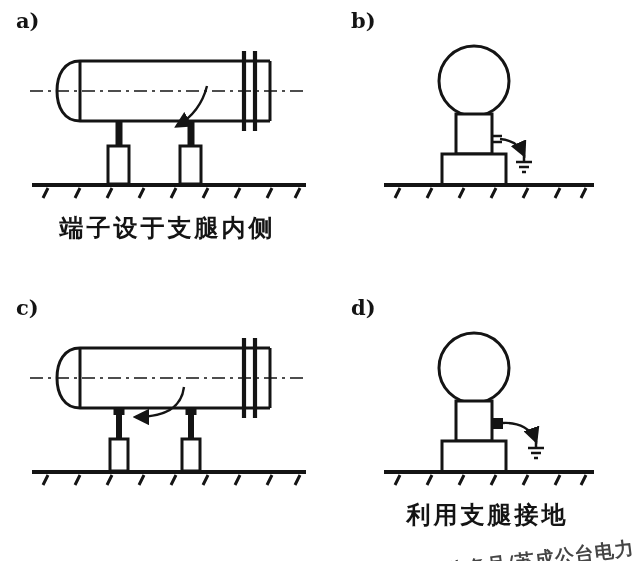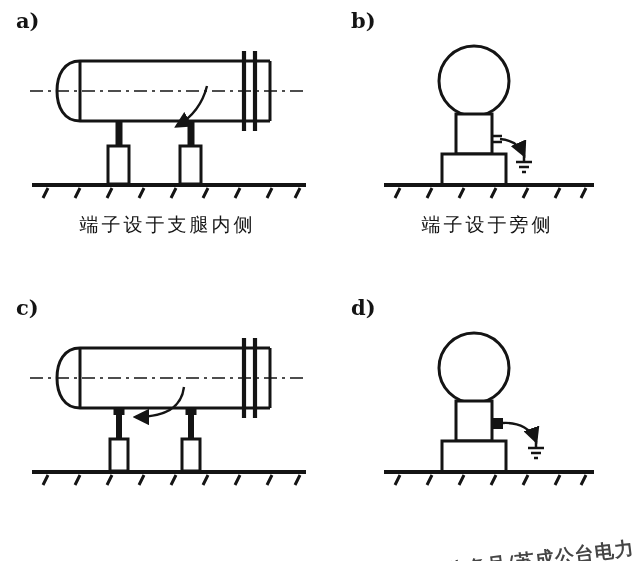--- a/index.html
+++ b/index.html
@@ -15,21 +15,21 @@
   }
   figure.panel{margin:0;position:relative;display:flex;flex-direction:column;align-items:center;}
   .plabel{
     position:absolute;left:16px;top:8px;
     font-family:"DejaVu Serif", serif;
     font-weight:700;font-size:21px;color:#141414;
   }
   .panel svg{margin-top:36px;display:block;}
   .caption{
     margin-top:4px;text-align:center;
-    font-weight:400;font-size:19px;letter-spacing:3px;color:#141414;
+    font-weight:700;font-size:24px;letter-spacing:3px;color:#141414;
   }
   .st3{stroke:#141414;stroke-width:3;fill:none;}
   .st4{stroke:#141414;stroke-width:4.2;fill:none;}
   .wfill{fill:#ffffff;stroke:#141414;stroke-width:3;}
   .bfill{fill:#141414;stroke:none;}
   .cline{stroke:#141414;stroke-width:1.4;stroke-dasharray:13 5 3 5;fill:none;}
   .arr{stroke:#141414;stroke-width:2.4;fill:none;}
   .gnd{stroke:#141414;stroke-width:2.5;fill:none;}
   .watermark{
     position:absolute;right:4px;bottom:0px;
@@ -95,21 +95,20 @@
       </g>
       <path class="arr" d="M128 103 C140 104 148 110 152 119" marker-end="url(#arrB)"></path>
       <g class="gnd">
         <path d="M152 119 V125 M144 126 H160 M147 131 H157 M150 136 H154"></path>
       </g>
       <g>
         <line class="st4" x1="12" y1="149" x2="222" y2="149"></line>
         <path class="st3" d="M28 152 l-5 10 M60 152 l-5 10 M92 152 l-5 10 M124 152 l-5 10 M156 152 l-5 10 M188 152 l-5 10 M214 152 l-5 10"></path>
       </g>
     </svg>
-    <figcaption class="caption">端子设于旁侧</figcaption>
   </figure>
 
   <figure class="panel">
     <div class="plabel">c)</div>
     <svg width="292" height="172" viewBox="0 0 292 172">
       <defs>
         <marker id="arrC" viewBox="0 0 10 10" refX="8" refY="5" markerWidth="7" markerHeight="7" orient="auto-start-reverse">
           <path d="M0 0 L10 5 L0 10 z" fill="#141414"></path>
         </marker>
       </defs>
@@ -156,16 +155,17 @@
       <rect class="bfill" x="120" y="95" width="11" height="11"></rect>
       <path class="arr" d="M131 100 C148 99 160 107 164 118" marker-end="url(#arrD)"></path>
       <g class="gnd">
         <path d="M164 118 V124 M156 125 H172 M159 130 H169 M162 135 H166"></path>
       </g>
       <g>
         <line class="st4" x1="12" y1="149" x2="222" y2="149"></line>
         <path class="st3" d="M28 152 l-5 10 M60 152 l-5 10 M92 152 l-5 10 M124 152 l-5 10 M156 152 l-5 10 M188 152 l-5 10 M214 152 l-5 10"></path>
       </g>
     </svg>
+    <figcaption class="caption">利用支腿接地</figcaption>
   </figure>
 
   <div class="watermark">头条号/苏成公台电力</div>
 </div>
 
 </body></html>

